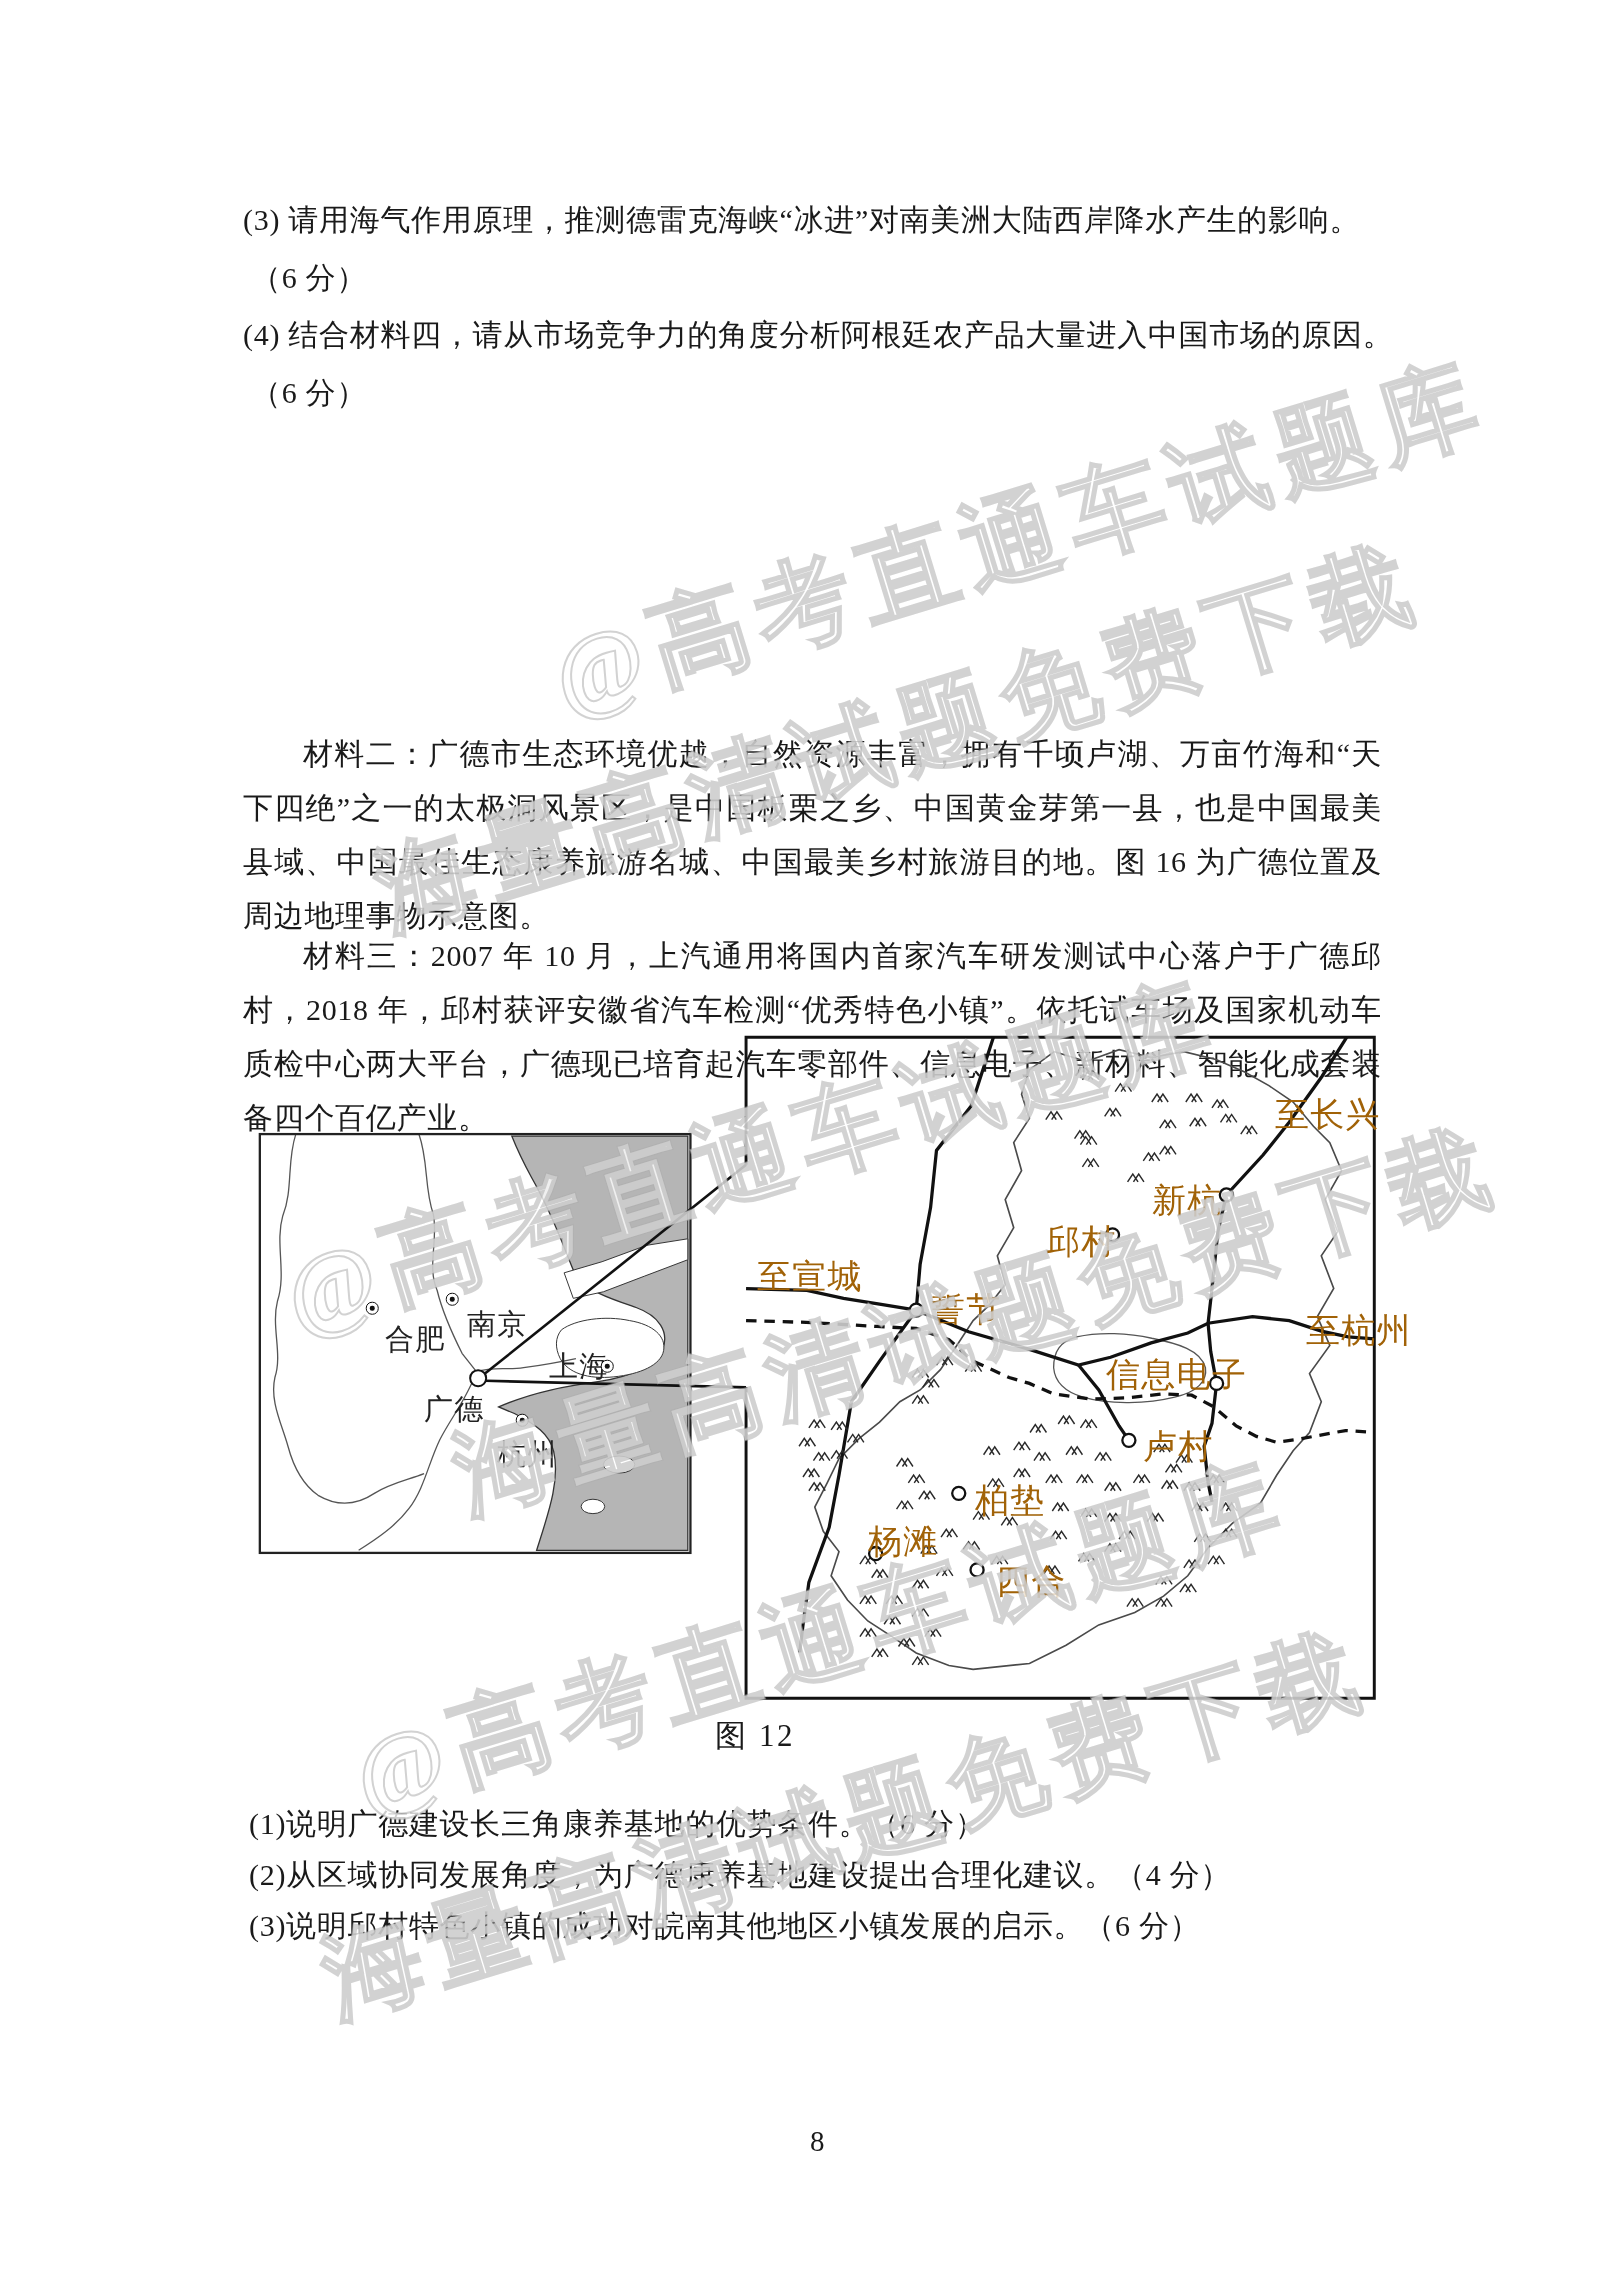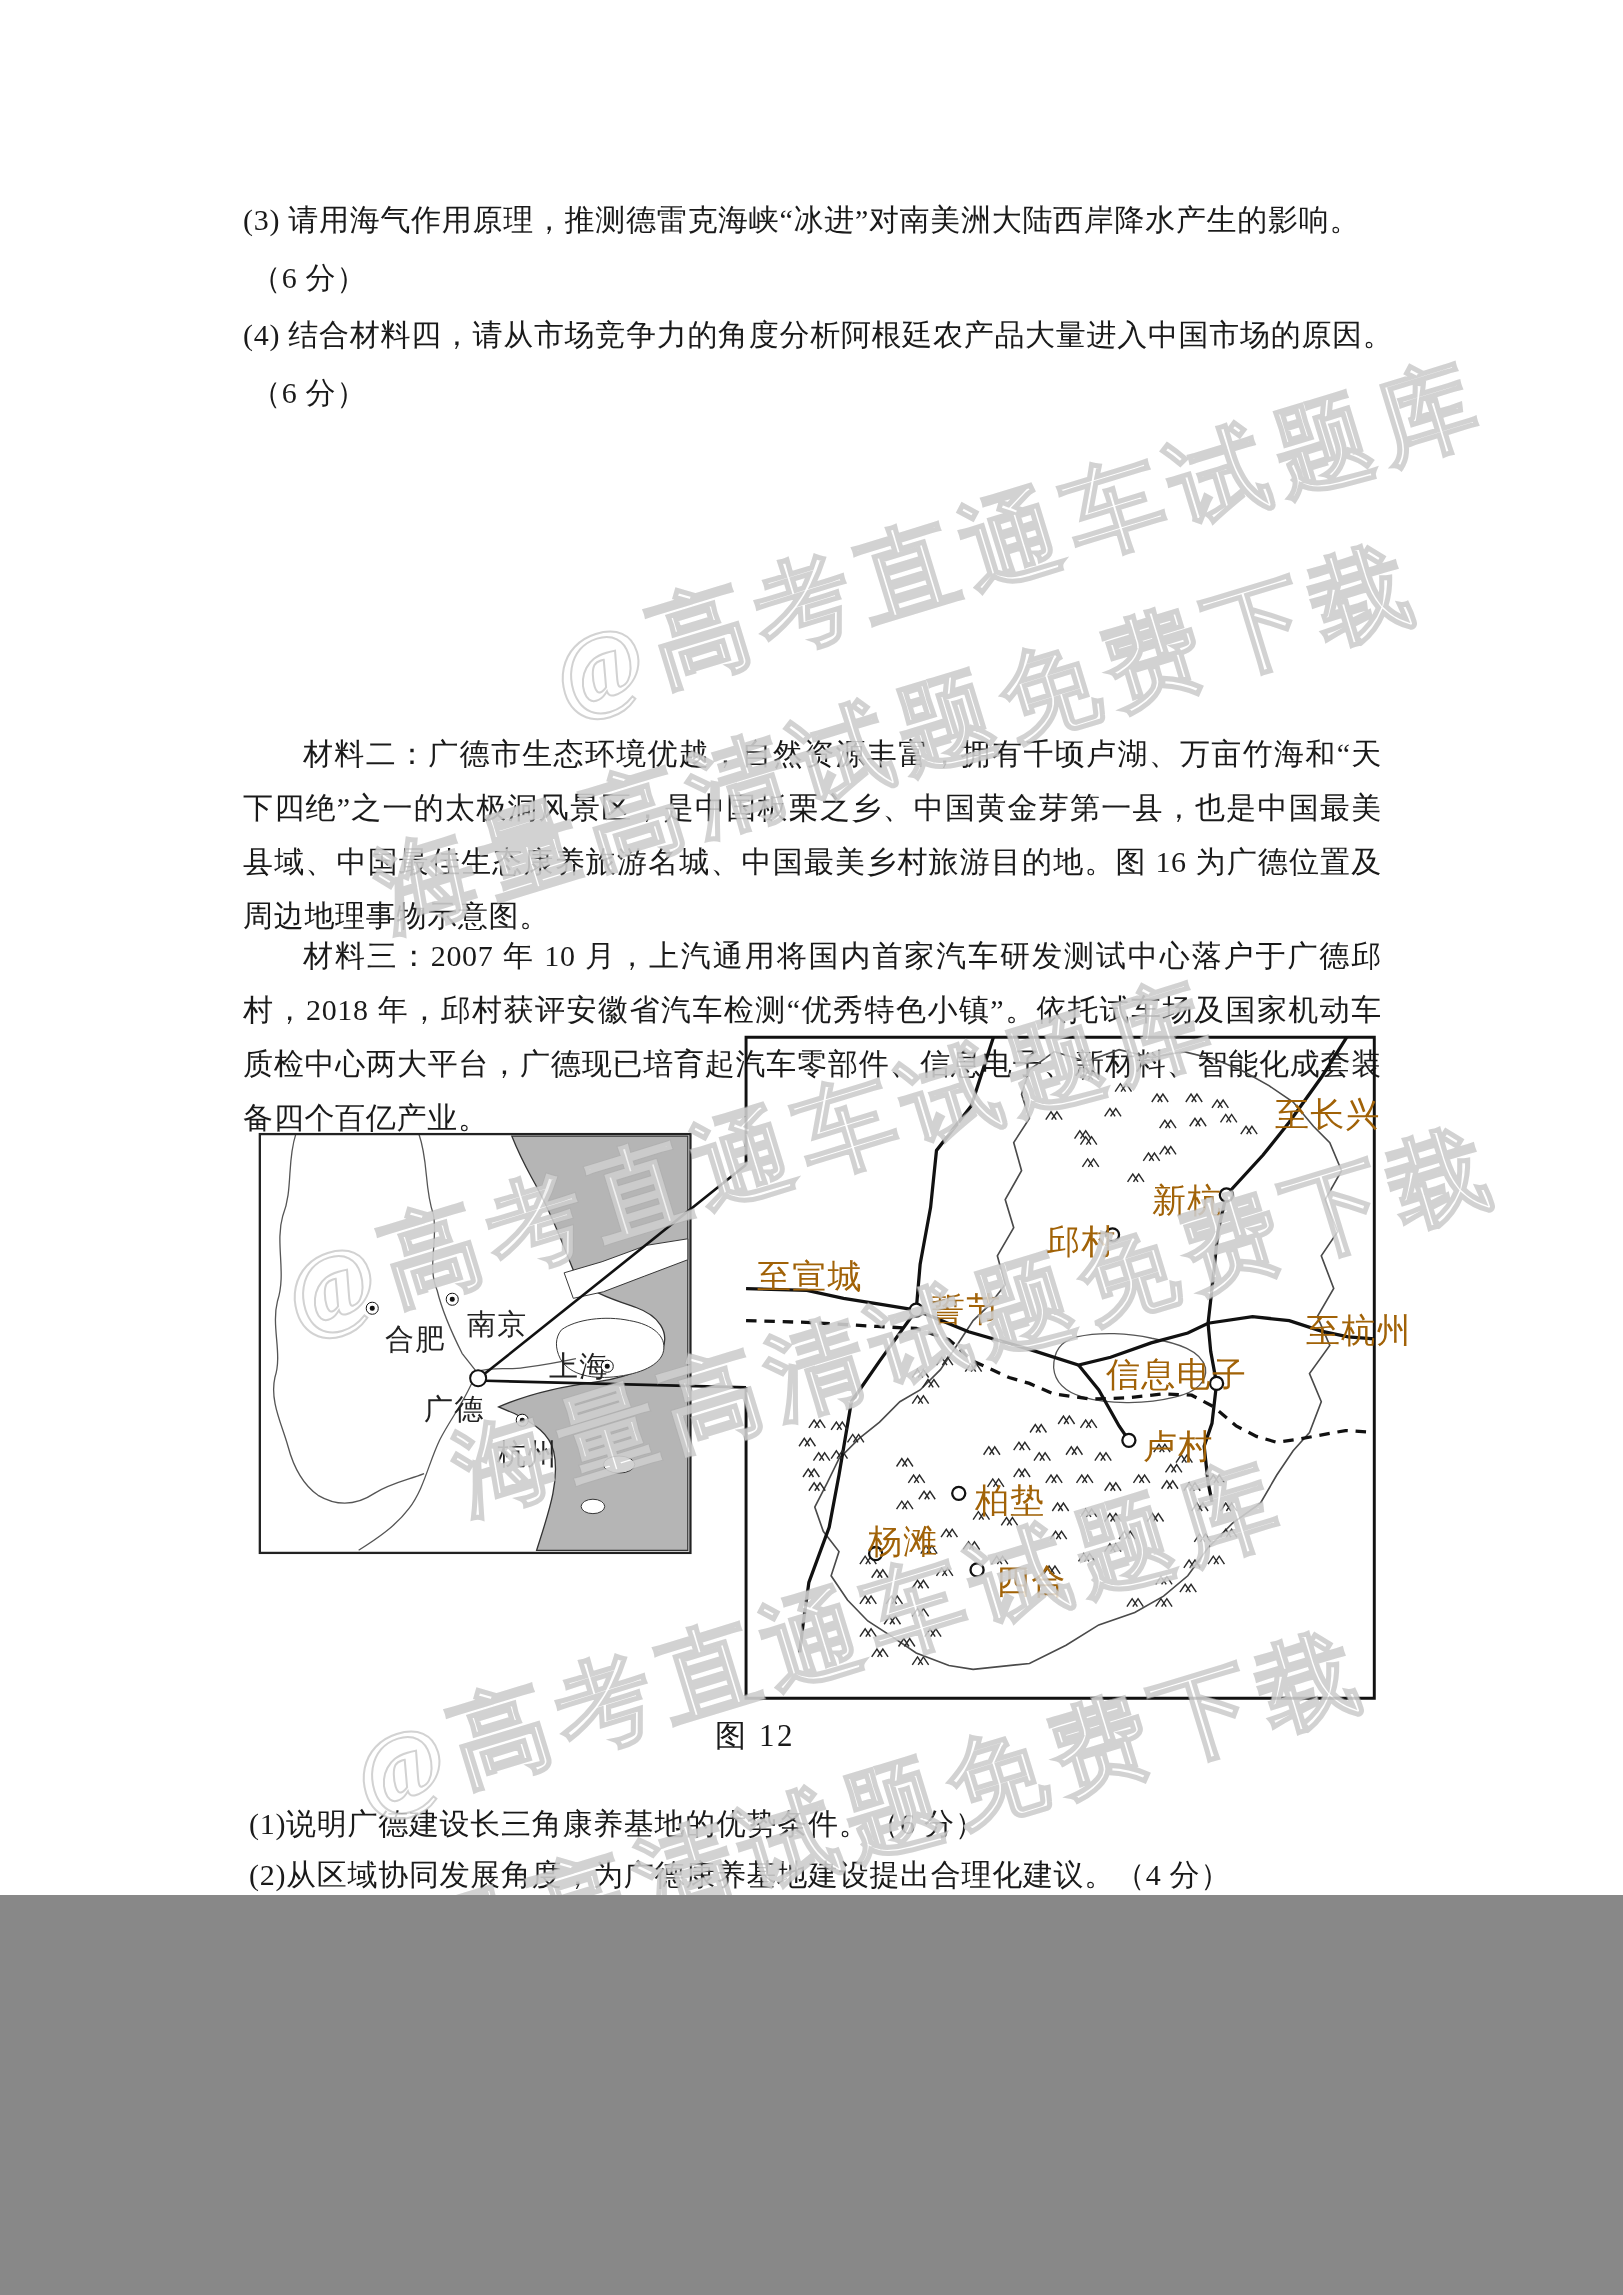--- a/index.html
+++ b/index.html
@@ -1,17 +1,17 @@
 <!DOCTYPE html>
 <html style="font-size:10.5px"><head>
 <meta charset="utf-8">
 <style>
   html,body{margin:0;padding:0;background:#888;}
   .page{
-    position:relative;width:1623px;height:1895px;background:#ffffff;
+    position:relative;width:1623px;height:2295px;background:#ffffff;
     font-family:"Liberation Serif","DejaVu Serif",serif;color:#1a1a1a;overflow:hidden;
   }
   
   .tline{position:absolute;left:243px;font-size:30px;line-height:39px;white-space:nowrap;letter-spacing:0.7px;}
   .score{left:251px;}
   .para{position:absolute;left:243px;width:1139px;font-size:30px;line-height:54px;
         text-align:justify;text-indent:60px;letter-spacing:0.7px;}
   .subq{position:absolute;left:249px;font-size:30px;line-height:39px;white-space:nowrap;letter-spacing:0.7px;}
   .caption{position:absolute;left:715px;top:1715px;font-size:31px;white-space:nowrap;letter-spacing:2.6px;}
   .pageno{position:absolute;left:810px;top:2125px;font-size:29px;}

